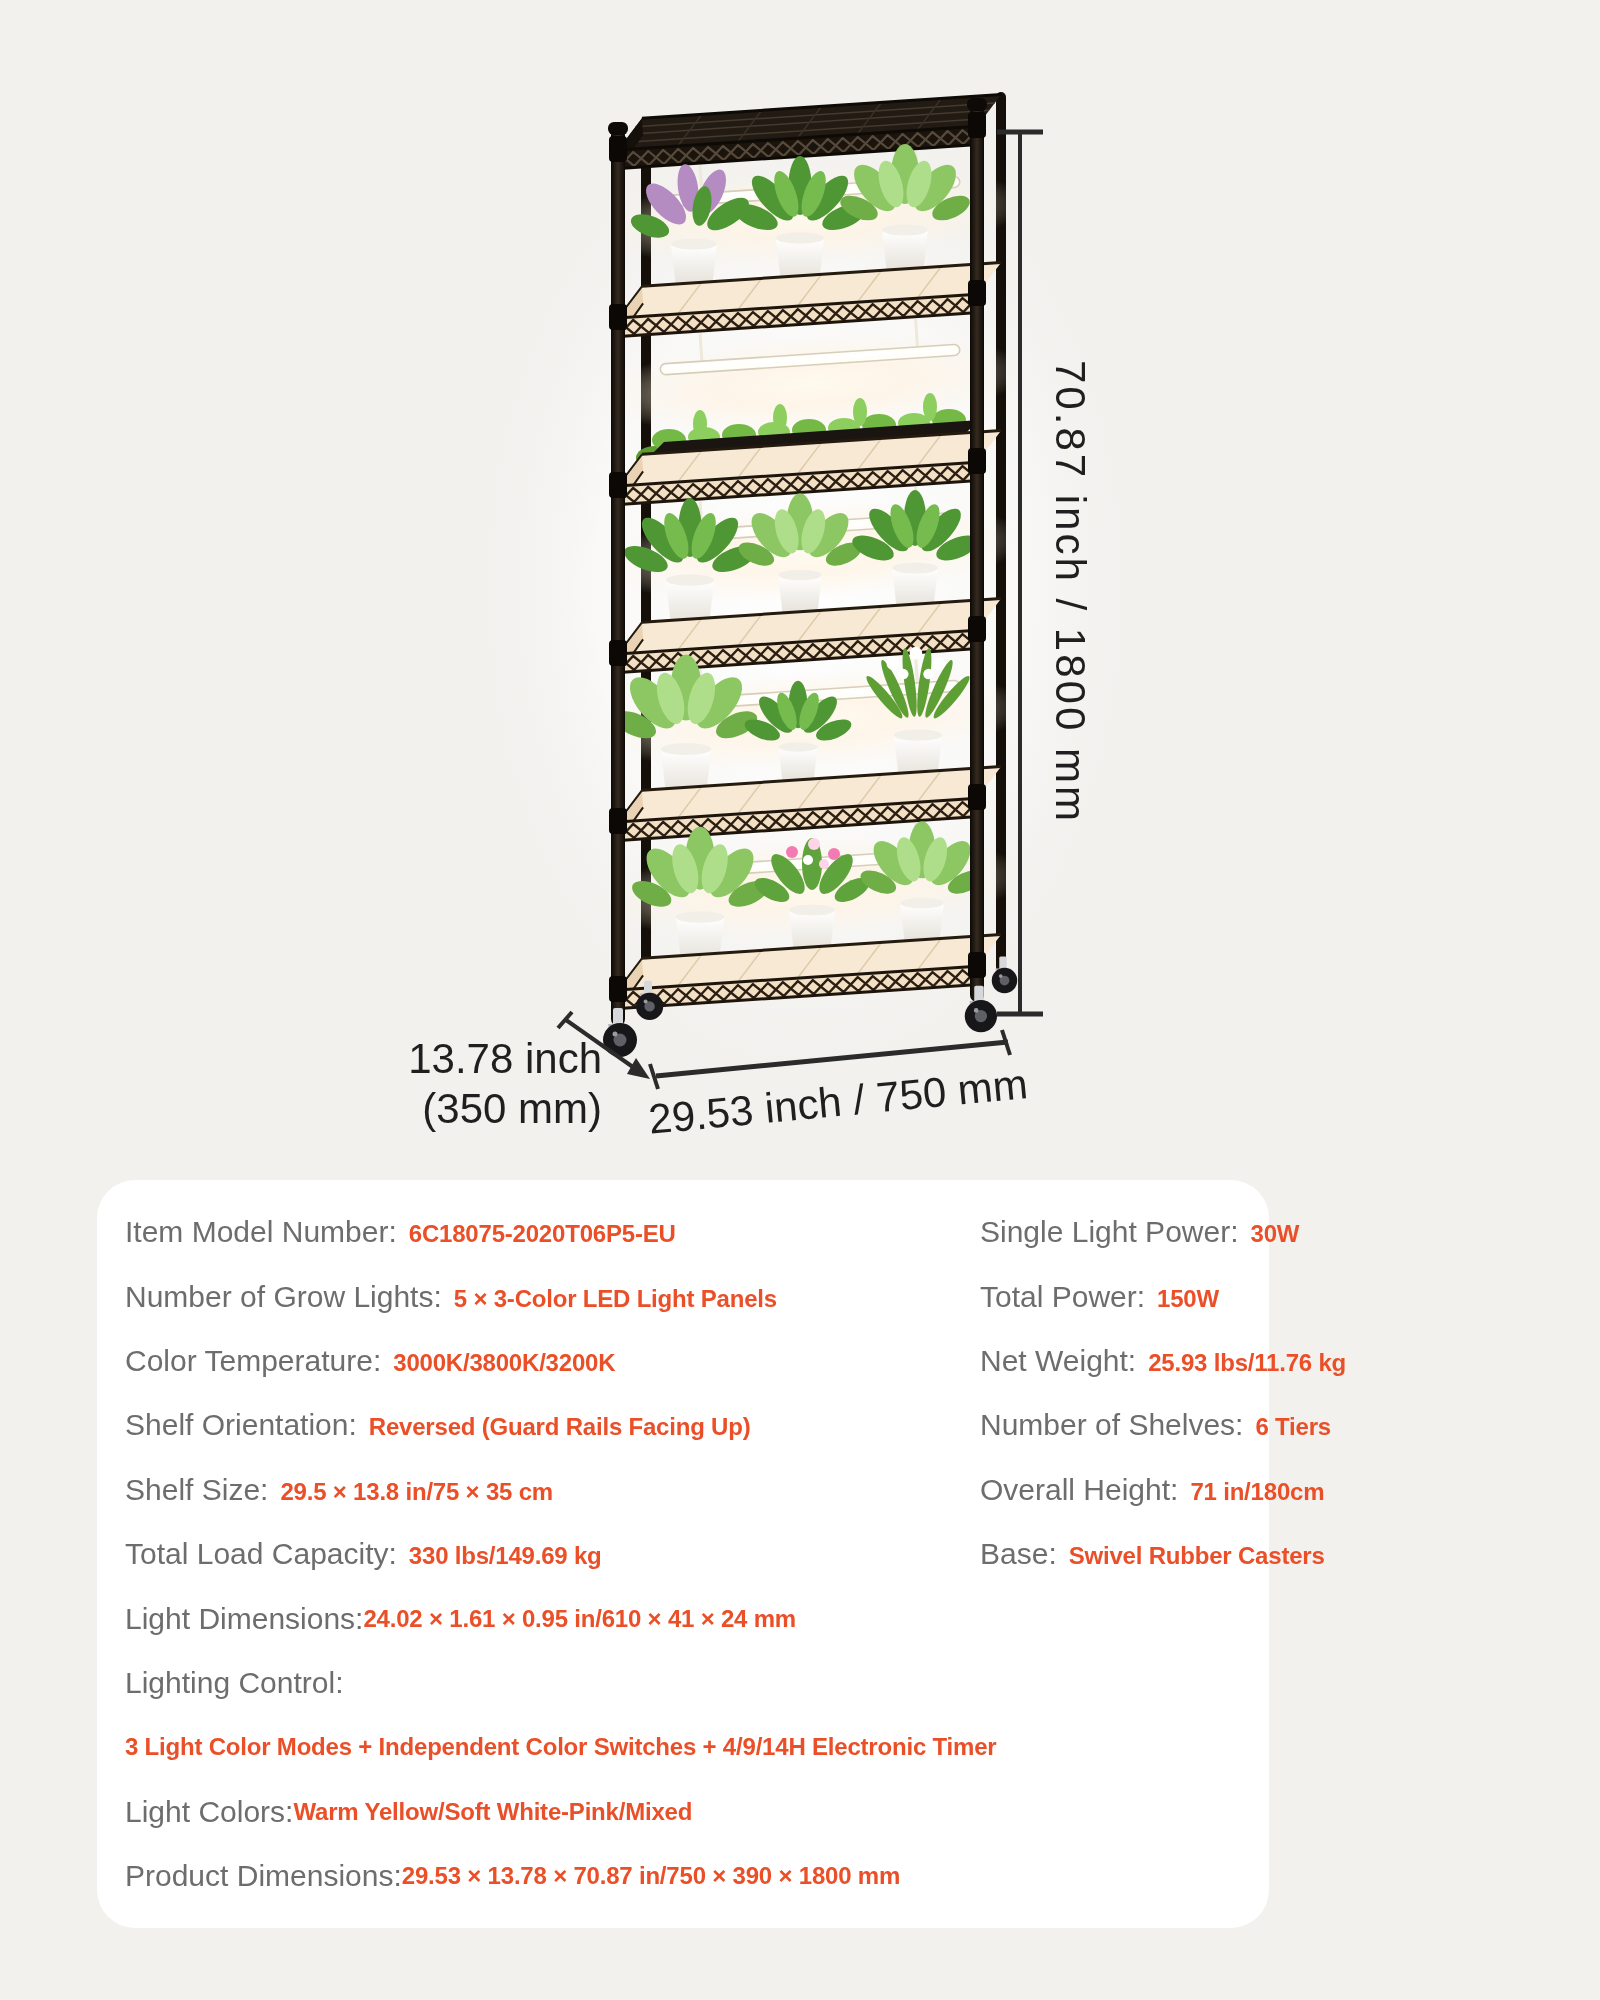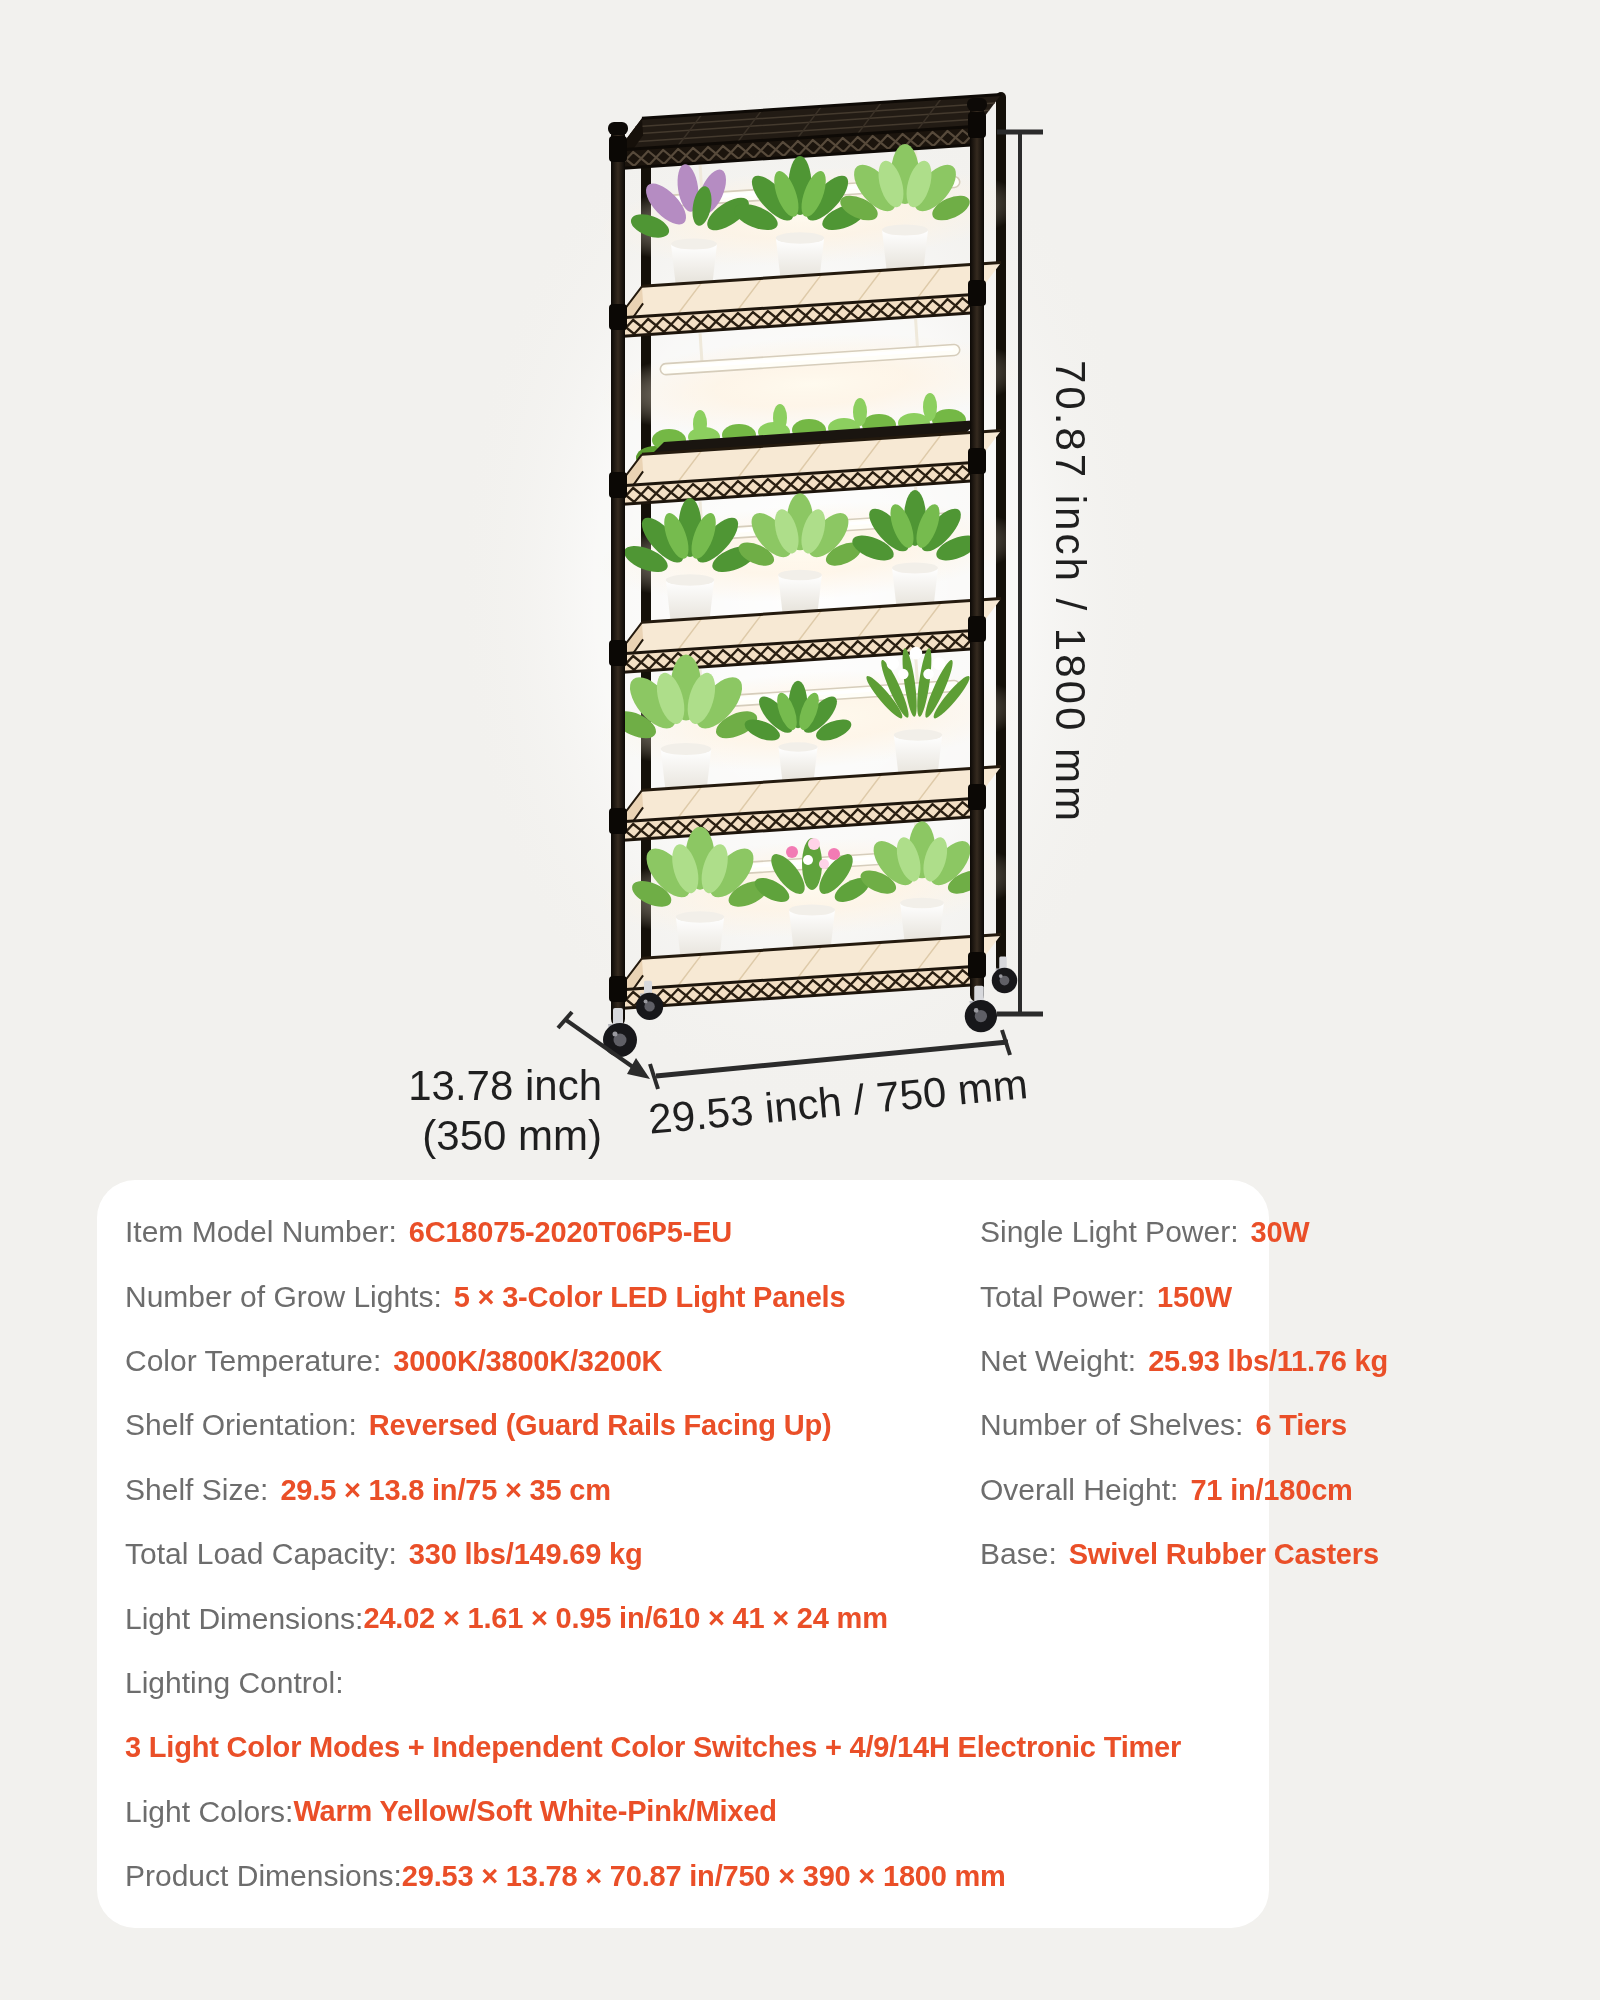--- a/index.html
+++ b/index.html
@@ -12,40 +12,40 @@
   }
   .figure{position:absolute;left:0;top:0;width:1600px;height:1160px;}
   .figure svg{position:absolute;left:0;top:0;}
   .dim{position:absolute;color:#1f1f1f;}
   .dim-height{
     left:1094px;top:360px;
     font-size:42px;letter-spacing:3px;white-space:nowrap;
     transform:rotate(90deg);transform-origin:left top;
   }
   .dim-depth{
-    left:300px;top:1061px;width:302px;
+    left:300px;top:1034px;width:302px;
     text-align:right;font-size:42px;line-height:50px;white-space:nowrap;
   }
   .dim-width{
     left:618px;top:1078px;width:440px;
     text-align:center;font-size:42px;white-space:nowrap;
     transform:rotate(-5.4deg);transform-origin:center;
   }
   .spec-card{
     position:absolute;left:97px;top:1180px;
     width:1172px;height:748px;
     background:#ffffff;border-radius:38px;
     padding:20px 28px;box-sizing:border-box;
   }
   .row{height:64.4px;}
   .row.two{display:grid;grid-template-columns:855px 1fr;align-items:center;}
   .row.one{display:flex;align-items:center;white-space:nowrap;}
   .cell{display:flex;align-items:baseline;gap:12px;white-space:nowrap;}
   .lbl{font-size:30px;color:#6d6d6d;}
-  .val{font-size:29px;font-weight:bold;color:#ea4f28;letter-spacing:-0.2px;}
+  .val{font-size:24px;font-weight:bold;color:#ea4f28;letter-spacing:-0.2px;}
 </style>
 </head>
 <body>
 
 <div class="figure">
   <svg width="1600" height="1160" viewBox="0 0 1600 1160">
     <defs>
       <linearGradient id="postG" x1="0" y1="0" x2="1" y2="0">
         <stop offset="0" stop-color="#0c0906"></stop>
           <stop offset="0.5" stop-color="#352a1f"></stop>

